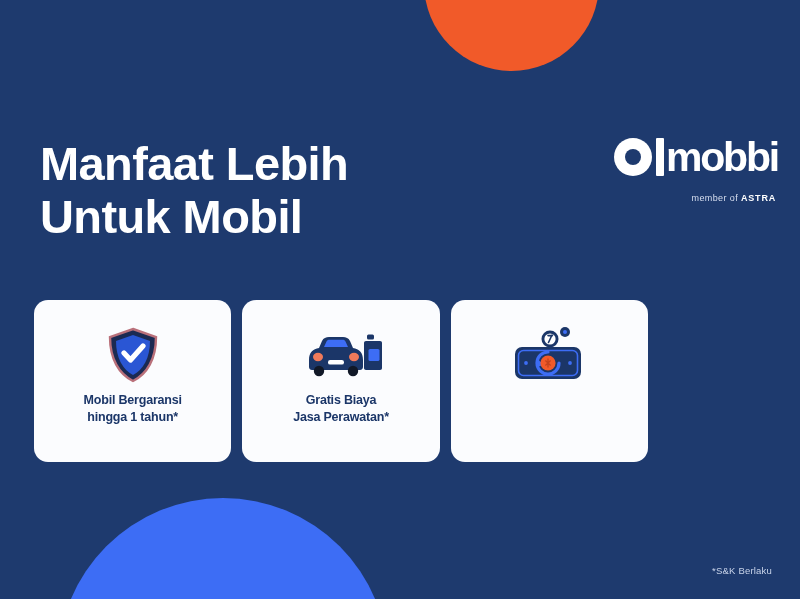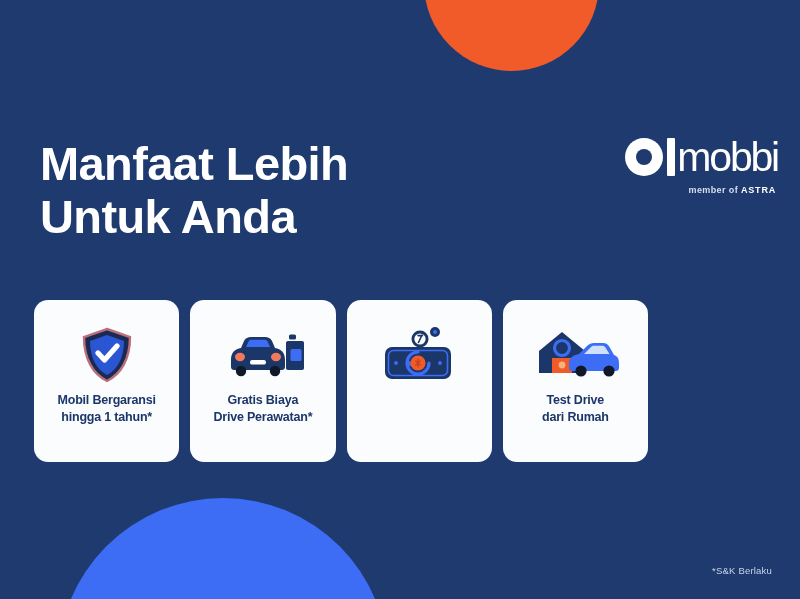--- a/index.html
+++ b/index.html
@@ -84,32 +84,31 @@
   .logo-bar {
     width: 8px;
     height: 38px;
     background: #ffffff;
     margin-left: 4px;
     border-radius: 1px;
   }
   .logo-text {
     color: #ffffff;
     font-size: 41px;
-    font-weight: normal;
+    font-weight: bold;
     letter-spacing: -2.2px;
     line-height: 38px;
     margin-left: 2px;
   }
   #logo-sub {
     color: #d7dff0;
     font-size: 9px;
     letter-spacing: 0.4px;
-    margin-top: 7px;
+    margin-top: 15px;
     padding-right: 2px;
-    font-weight: bold;
   }
   #logo-sub b { color: #ffffff; letter-spacing: 0.8px; }
 
   
   #cards {
     position: absolute;
     left: 34px;
     top: 300px;
     width: 614px;
     height: 162px;
@@ -157,21 +156,21 @@
 </style>
 </head>
 <body>
 
 <div id="canvas">
 
   <div class="blob" id="blob-orange"></div>
   <div class="blob" id="blob-blue"></div>
 
   <div id="headline">Manfaat Lebih
-Untuk Anda</div>
+Untuk Mobil</div>
 
   <div id="logo-block">
     <div id="logo-wordmark">
       <span class="logo-o"></span>
       <span class="logo-bar"></span>
       <span class="logo-text">mobbi</span>
     </div>
     <div id="logo-sub"><span>member of </span><b>ASTRA</b></div>
   </div>
 
@@ -205,21 +204,21 @@
 
           <circle cx="19" cy="41" r="5.2" fill="#111827"></circle>
           <circle cx="53" cy="41" r="5.2" fill="#111827"></circle>
 
           <rect x="67" y="4.5" width="7" height="5" rx="1.5" fill="#1b3668"></rect>
           <path d="M66 11 L80 11 C81.3 11 82 11.9 82 13 L82 38 C82 39.2 81.3 40 80 40 L66 40 C64.8 40 64 39.2 64 38 L64 13 C64 11.9 64.8 11 66 11 Z" fill="#1b3668"></path>
           <rect x="68.5" y="19" width="11" height="12" rx="1.6" fill="#3d6df5"></rect>
         </svg>
       </div>
       <div class="card-label">Gratis Biaya
-Drive Perawatan*</div>
+Jasa Perawatan*</div>
     </div>
 
     <div class="card">
       <div class="card-icon">
         <svg width="84" height="58" viewBox="0 0 84 58">
 
           <circle cx="58" cy="6" r="5" fill="#1b3668"></circle>
           <circle cx="58" cy="6" r="2" fill="#3d6df5"></circle>
           <circle cx="43" cy="13" r="8.5" fill="#1b3668"></circle>
           <circle cx="43" cy="13" r="5.6" fill="#ffffff"></circle>
@@ -233,36 +232,18 @@
           <path d="M52 37 A11 11 0 1 1 41 26" fill="none" stroke="#3d6df5" stroke-width="3.2" stroke-linecap="round"></path>
           <path d="M30 33 L30.5 41 L37 38.5 Z" fill="#3d6df5"></path>
 
           <circle cx="41" cy="37" r="7.6" fill="#f15a29"></circle>
           <path d="M41 32.5 L41 41.5 M38.4 34.6 L43.6 39.4 M43.6 34.6 L38.4 39.4" stroke="#c4431c" stroke-width="1.3"></path>
         </svg>
       </div>
     </div>
 
 
-    <div class="card">
-      <div class="card-icon">
-        <svg width="92" height="52" viewBox="0 0 92 52">
-
-          <path d="M10 22 L33 3 L56 22 L56 44 L10 44 Z" fill="#1b3668"></path>
-          <circle cx="33" cy="19" r="7.5" fill="none" stroke="#3d6df5" stroke-width="3.2"></circle>
-          <rect x="23" y="29" width="20" height="15" fill="#f15a29"></rect>
-          <circle cx="33" cy="36" r="3.4" fill="#f7b27a"></circle>
-
-          <path d="M40 34 C40 28 45 26 50 25 L58 17 C60 15 62.5 14 65 14 L74 14 C77 14 79 15.5 80.5 18 L85 26 C88 27 90 29 90 34 L90 39 C90 41 88.5 42 87 42 L43 42 C41.5 42 40 41 40 39 Z" fill="#3d6df5"></path>
-          <path d="M55 25 L61.5 18.5 C62.5 17.3 63.7 16.8 65 16.8 L73 16.8 C74.6 16.8 75.8 17.4 76.6 18.8 L80.5 25 Z" fill="#cfe0fb"></path>
-          <circle cx="52" cy="42" r="5.6" fill="#111827"></circle>
-          <circle cx="80" cy="42" r="5.6" fill="#111827"></circle>
-        </svg>
-      </div>
-      <div class="card-label">Test Drive
-dari Rumah</div>
-    </div>
 
   </div>
 
   <div id="footnote">*S&amp;K Berlaku</div>
 
 </div>
 
 </body></html>

